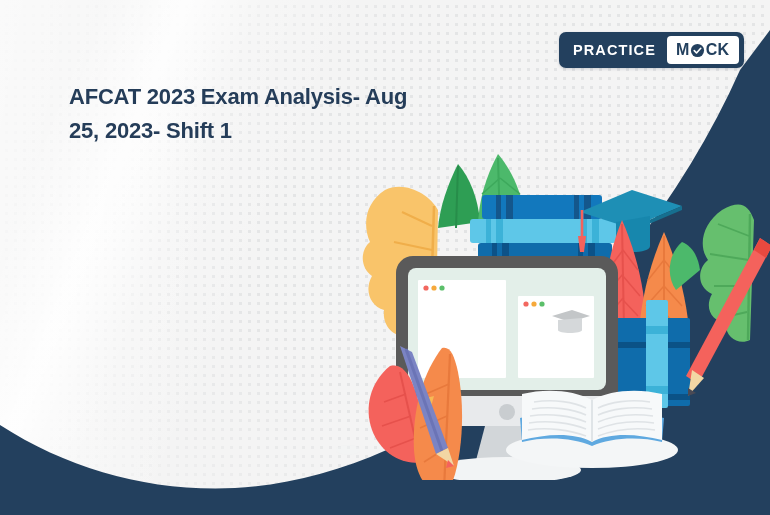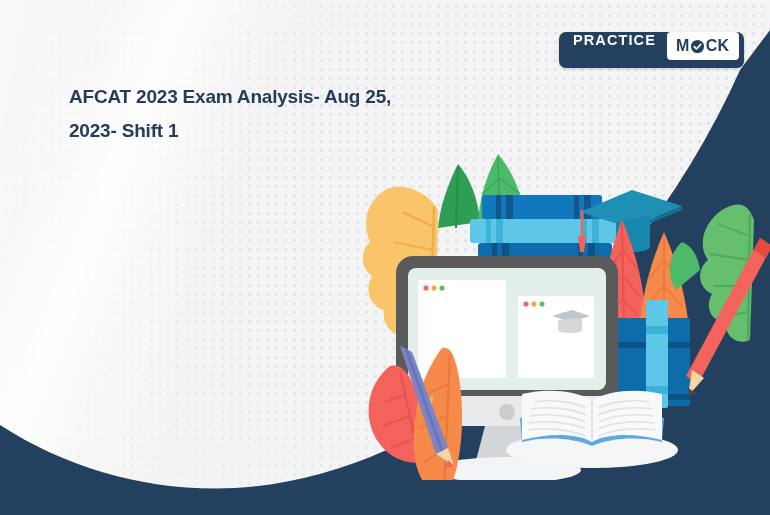--- a/index.html
+++ b/index.html
@@ -33,21 +33,21 @@
     position:absolute; inset:0;
     background:linear-gradient(100deg, rgba(255,255,255,.55) 0%, rgba(255,255,255,0) 30%);
   }
   .wave { position:absolute; left:0; top:0; width:770px; height:515px; }
   
   .logo {
     position:absolute; left:559px; top:32px;
     height:36px;
     background:#23405e;
     border-radius:7px;
-    display:flex; 
+    display:flex; align-items:center;
     padding:0 5px 0 0;
     box-shadow:0 1px 3px rgba(20,40,65,.18);
   }
   .logo-practice {
     color:#ffffff;
     font-size:14.5px;
     font-weight:700;
     letter-spacing:1.1px;
     padding:0 11px 0 14px;
   }
@@ -65,21 +65,21 @@
     letter-spacing:.4px;
     display:flex; align-items:center;
   }
   .mock-o { display:inline-flex; margin:0 .5px; }
   
   .headline {
     position:absolute;
     left:69px; top:80px;
     width:340px;
     color:#253d59;
-    font-size:19px;
+    font-size:22px;
     line-height:34px;
     font-weight:800;
     letter-spacing:-0.2px;
   }
   
   .art { position:absolute; left:330px; top:150px; width:440px; height:330px; }
 </style>
 </head>
 <body>
 

